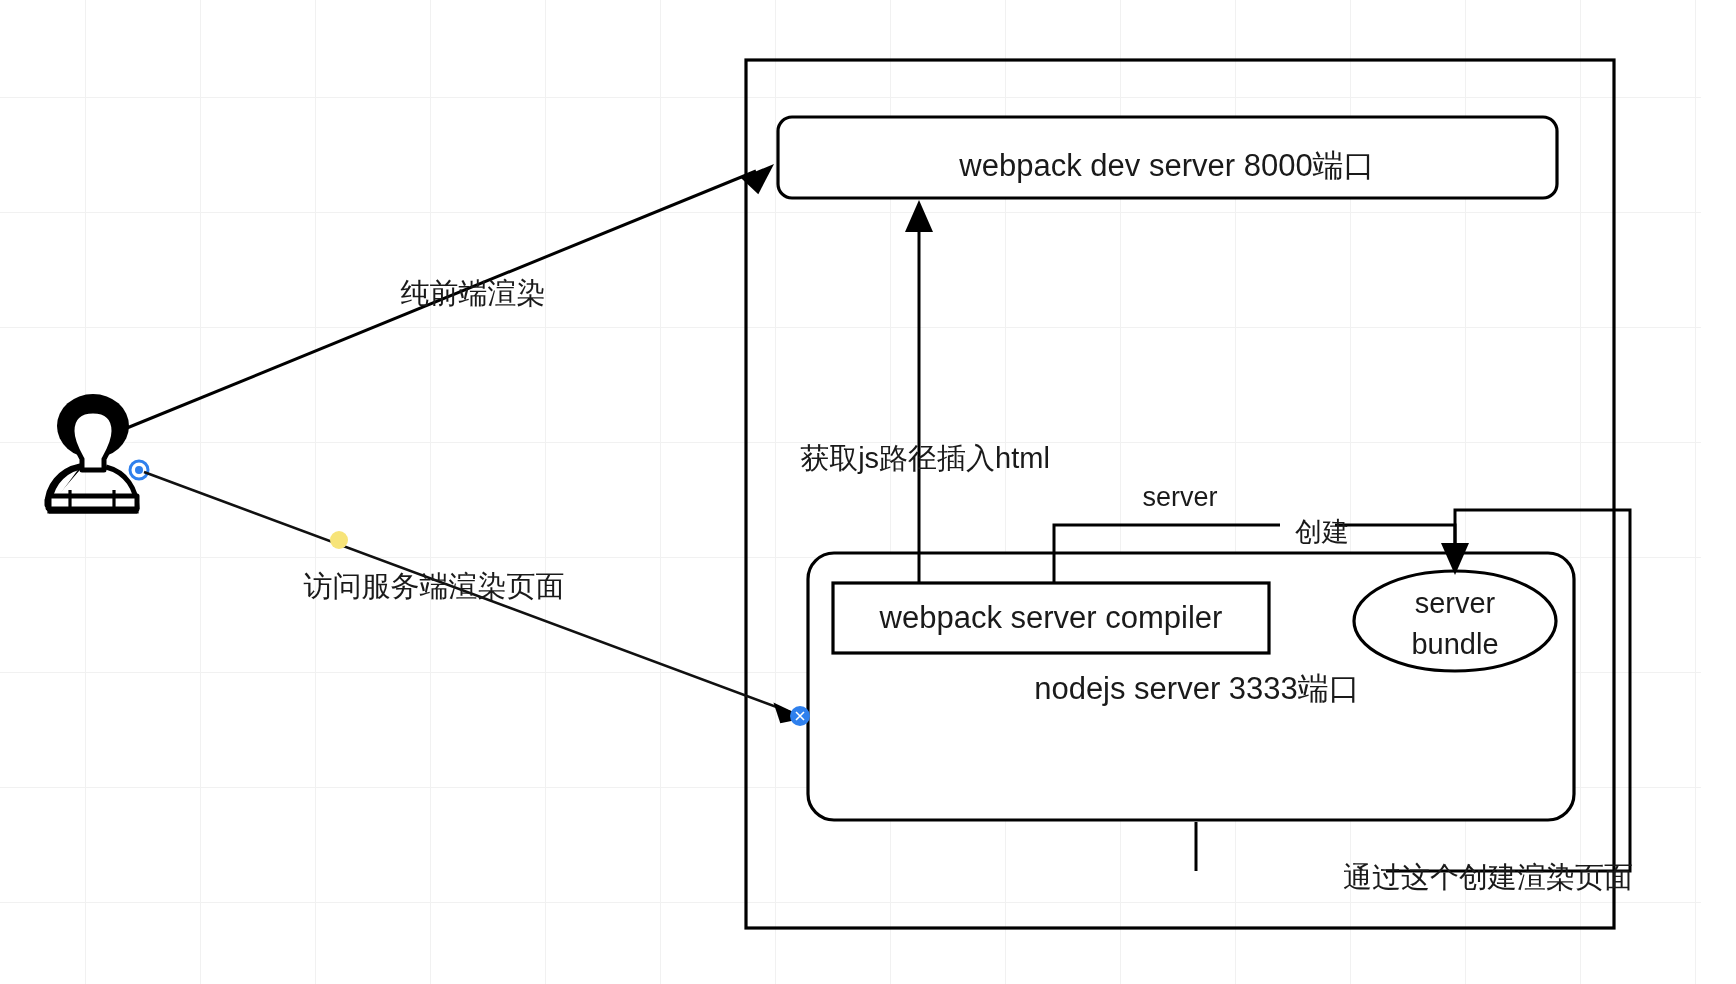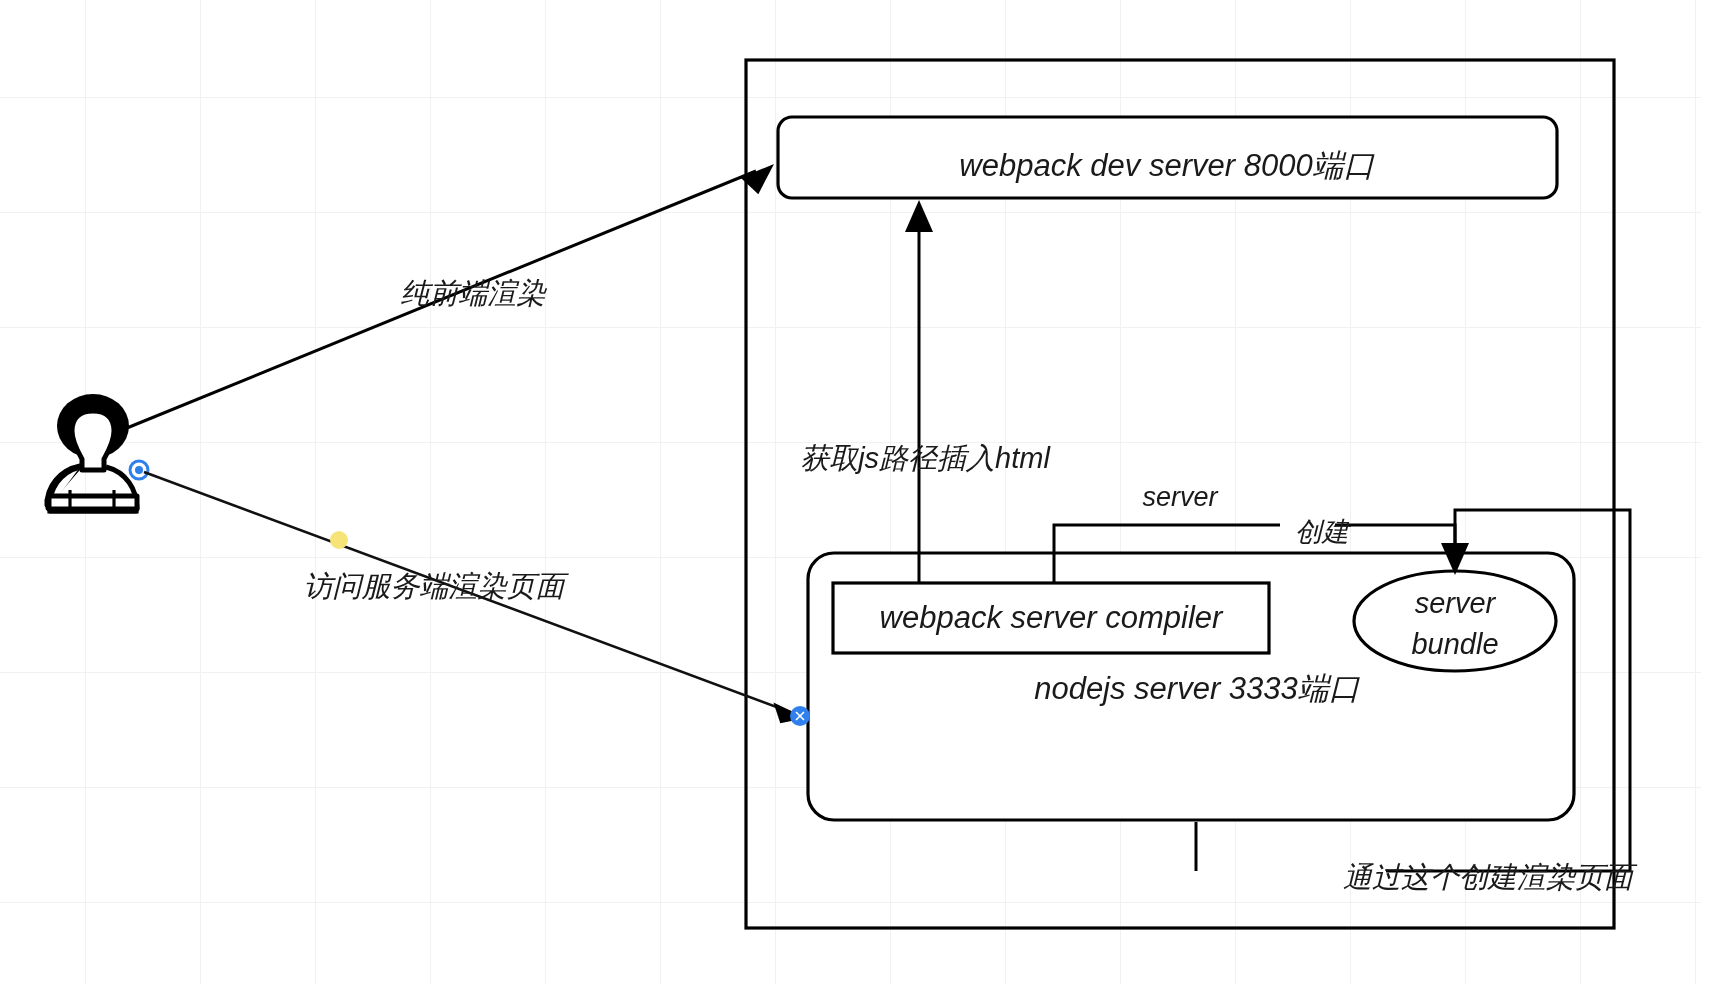--- a/index.html
+++ b/index.html
@@ -14,21 +14,20 @@
     position: relative;
     width: 1701px;
     height: 984px;
     background-color: #ffffff;
     background-image:
       linear-gradient(to right, #f1f1f1 1px, transparent 1px),
       linear-gradient(to bottom, #f1f1f1 1px, transparent 1px);
     background-size: 115px 115px;
     background-position: -30px -18px;
     overflow: hidden;
-    font-style: italic;
   }
   #diagram {
     position: absolute;
     inset: 0;
     width: 1736px;
     height: 984px;
   }
   .shape-stroke {
     fill: none;
     stroke: #000000;

